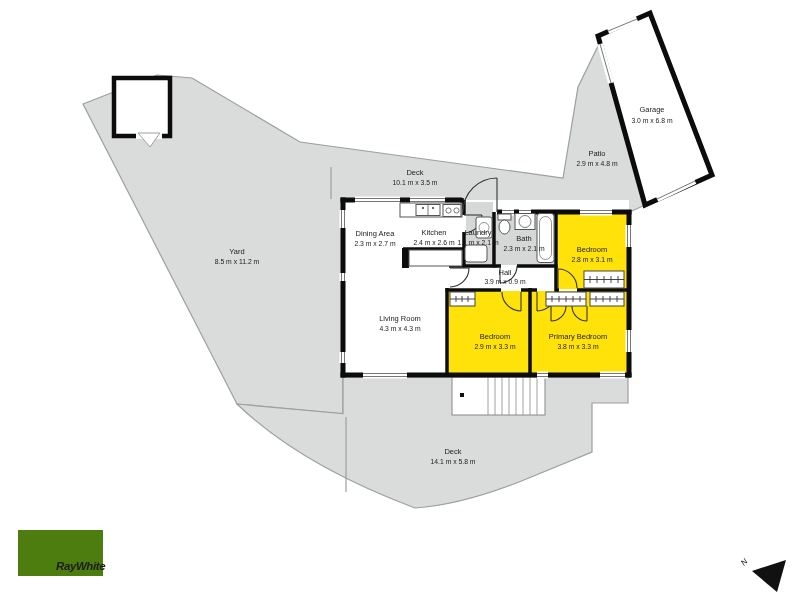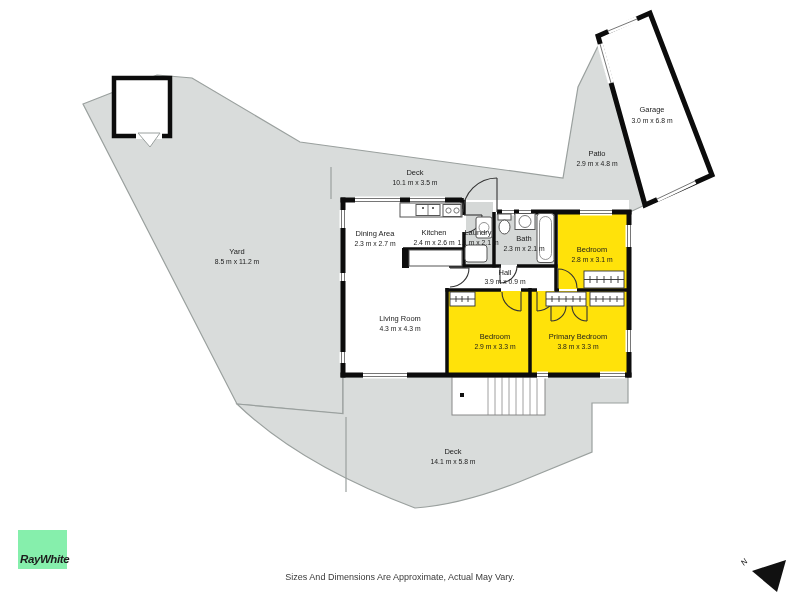--- a/index.html
+++ b/index.html
@@ -8,22 +8,22 @@
   #plan-svg{position:absolute;left:0;top:0;}
   .room-name{font-size:7.5px;fill:#1c1c1c;text-anchor:middle;font-family:"Liberation Sans",sans-serif;}
   .room-dims{font-size:6.8px;fill:#1c1c1c;text-anchor:middle;font-family:"Liberation Sans",sans-serif;}
   .wall-ext{stroke:#0c0c0c;stroke-width:5;fill:none;}
   .wall-int{stroke:#0c0c0c;stroke-width:3.5;fill:none;}
   .door{stroke:#333;stroke-width:1.1;fill:none;}
   .fixture{fill:#ffffff;stroke:#555;stroke-width:1;}
   .win-gap{fill:#ffffff;}
   .win-line{stroke:#666;stroke-width:0.9;}
   .thin{stroke:#9aa09e;stroke-width:1.2;fill:none;}
-  #logo{position:absolute;left:18px;top:530px;width:49px;height:39px;background:#86efac;
-        display:flex;align-items:flex-end;}
+  #logo{position:absolute;left:18px;top:530px;width:49px;height:46px;background:#4d7c0f;
+        display:flex;align-items:flex-end;padding-left:36px;}
   #logo span{font-style:italic;font-weight:bold;font-size:11.5px;letter-spacing:-0.4px;
         color:#1d1d1d;padding:0 0 4px 2px;white-space:nowrap;}
   #disclaimer{position:absolute;left:0;top:572px;width:100%;text-align:center;
         font-size:9px;color:#3a3a3a;}
 </style>
 </head>
 <body>
 
 <div id="stage">
 <svg id="plan-svg" width="800" height="600" viewBox="0 0 800 600">
@@ -264,14 +264,13 @@
   <g>
     <polygon points="752,571 786,560 777,592" fill="#111"></polygon>
     <text x="0" y="0" font-size="8" font-style="italic" fill="#111" transform="translate(744,566) rotate(-45)">N</text>
   </g>
 </svg>
 
 <div id="logo">
   <span>RayWhite</span>
 </div>
 
-<div id="disclaimer">Sizes And Dimensions Are Approximate, Actual May Vary.</div>
 </div>
 
 </body></html>

